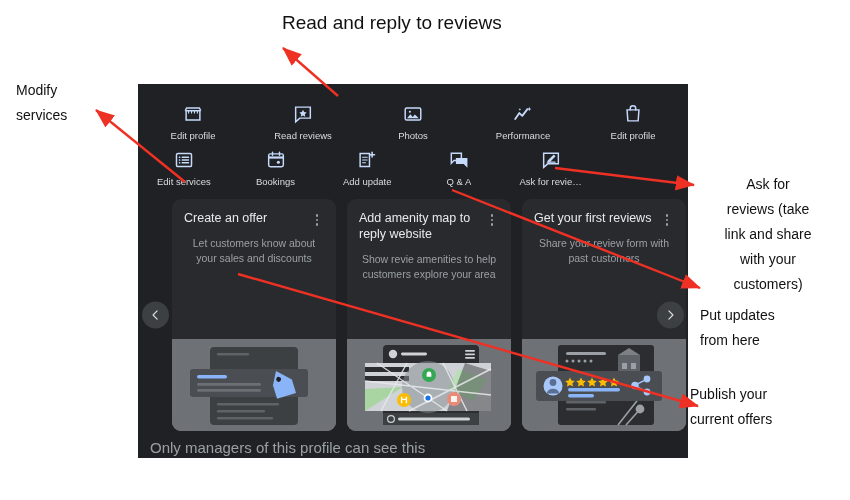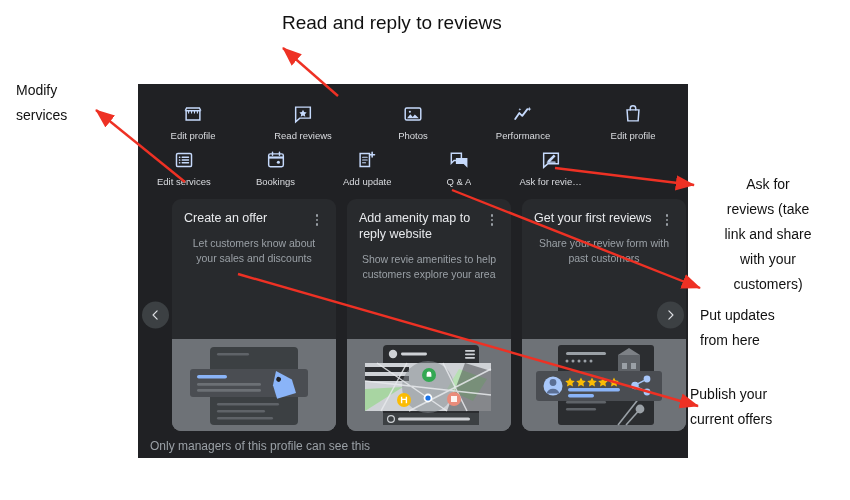--- a/index.html
+++ b/index.html
@@ -73,21 +73,21 @@
     position:absolute;top:50%;transform:translateY(-50%);
     width:27px;height:27px;border-radius:50%;background:#3c4043;
     display:flex;align-items:center;justify-content:center;
     color:#dadce0;cursor:pointer;z-index:8;border:none;
   }
   #car-prev{left:4px;}
   #car-next{right:4px;}
   .car-btn svg{width:13px;height:13px;display:block;}
 
   #panel-footer{
-    padding:8px 12px 0 12px;font-size:12px;color:#9aa0a6;
+    padding:8px 12px 0 12px;font-size:15px;color:#9aa0a6;
   }
 </style>
 </head>
 <body>
 
 <div id="panel">
 
   <div class="qa-row" id="qa-row1">
 
     <div class="qa-item">

